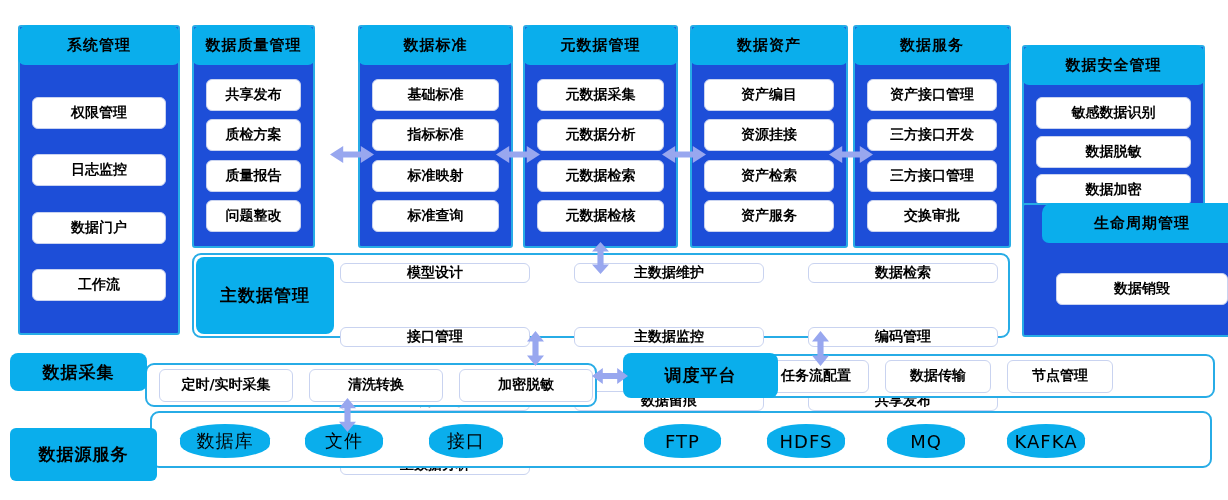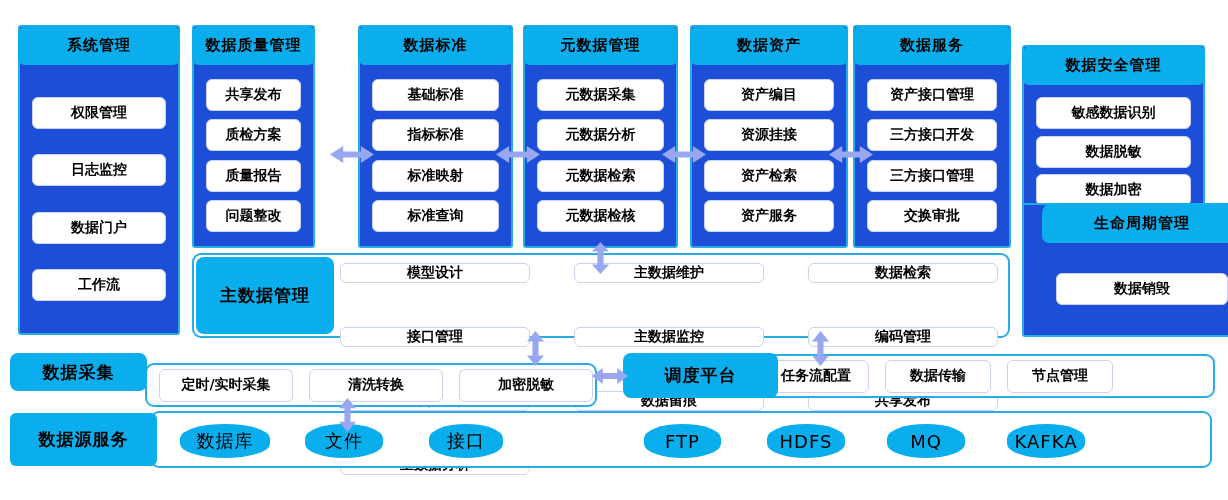--- a/index.html
+++ b/index.html
@@ -182,21 +182,21 @@
 
   <div class="container-row" style="left:150px;top:411px;width:1062px;height:57px;">
     <div class="drum" style="left:28px;width:90px;">数据库</div>
     <div class="drum" style="left:153px;width:78px;">文件</div>
     <div class="drum" style="left:277px;width:74px;">接口</div>
     <div class="drum" style="left:492px;width:77px;">FTP</div>
     <div class="drum" style="left:615px;width:78px;">HDFS</div>
     <div class="drum" style="left:735px;width:78px;">MQ</div>
     <div class="drum" style="left:855px;width:78px;">KAFKA</div>
   </div>
-  <div class="blue-label" style="left:10px;top:413px;width:147px;height:53px;border-radius:6px;">数据源服务</div>
+  <div class="blue-label" style="left:10px;top:428px;width:147px;height:53px;border-radius:6px;">数据源服务</div>
 
   <div class="arrow arrow-h" style="left:330px;top:146px;width:44px;height:17px;"></div>
   <div class="arrow arrow-h" style="left:496px;top:146px;width:44px;height:17px;"></div>
   <div class="arrow arrow-h" style="left:662px;top:146px;width:44px;height:17px;"></div>
   <div class="arrow arrow-h" style="left:829px;top:146px;width:44px;height:17px;"></div>
   <div class="arrow arrow-h" style="left:592px;top:368px;width:36px;height:16px;"></div>
   <div class="arrow arrow-v" style="left:592px;top:242px;width:17px;height:32px;"></div>
   <div class="arrow arrow-v" style="left:527px;top:331px;width:17px;height:35px;"></div>
   <div class="arrow arrow-v" style="left:812px;top:331px;width:17px;height:35px;"></div>
   <div class="arrow arrow-v" style="left:339px;top:398px;width:17px;height:34px;"></div>

